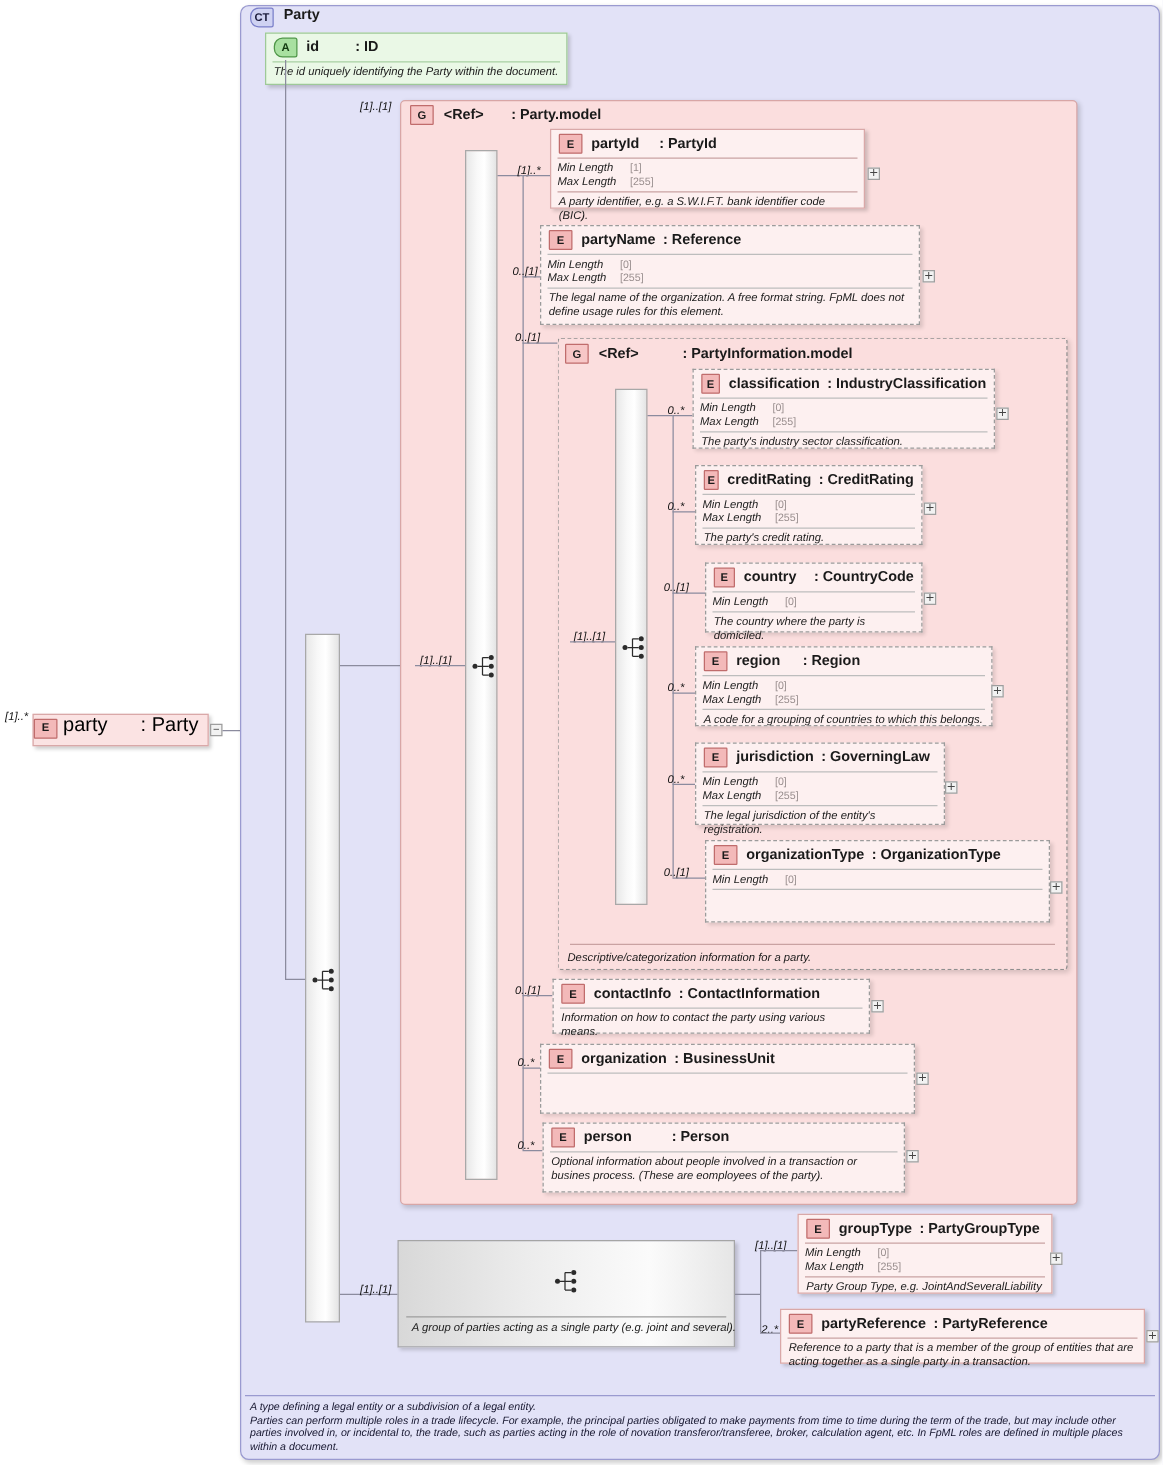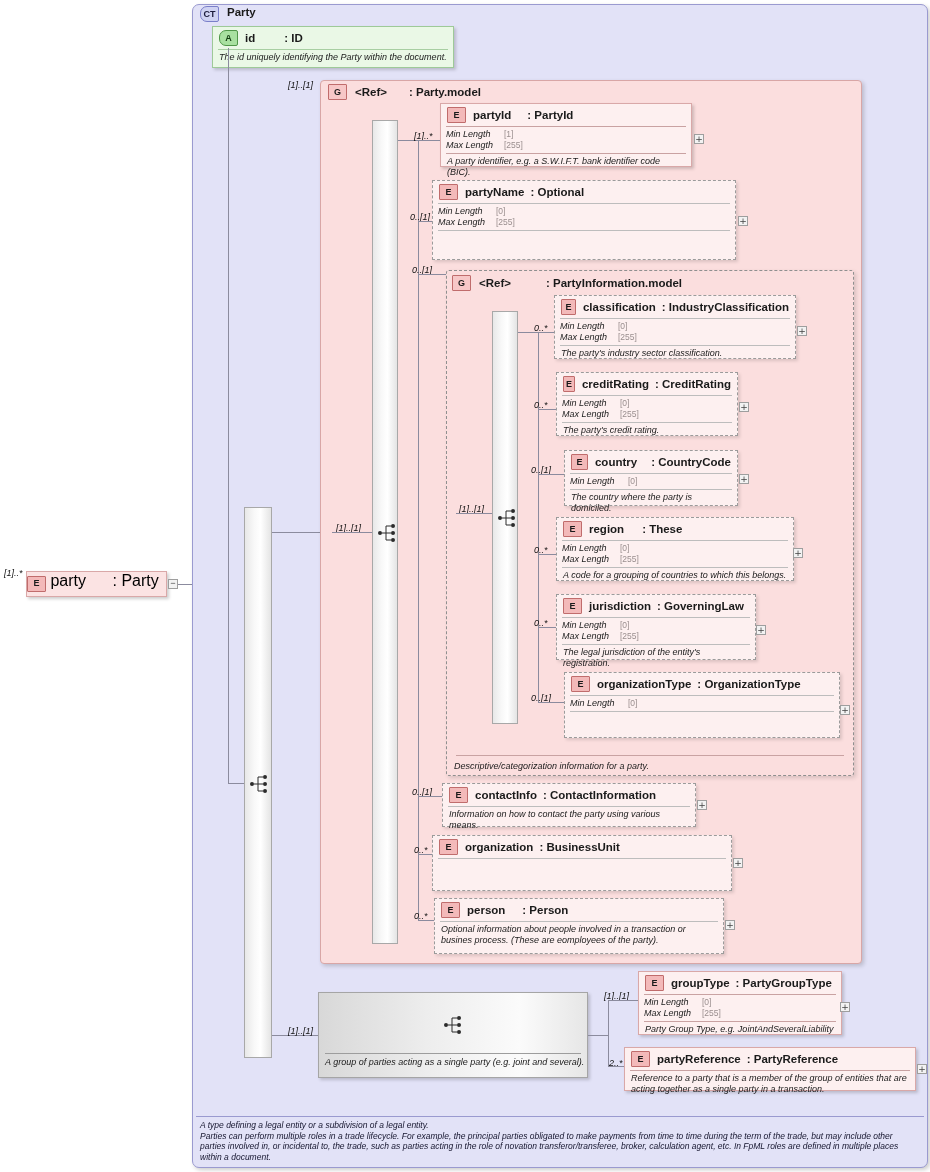--- a/index.html
+++ b/index.html
@@ -178,21 +178,21 @@
 
   
   #grp-partygroup{
     position:absolute;left:318px;top:992px;width:270px;height:86px;
     background:linear-gradient(to right,#d8d8d8 0%,#ededed 40%,#fbfbfb 75%,#e6e6e6 100%);
     border:1px solid #a5a5a5;
     box-shadow:2px 2px 3px rgba(0,0,0,.18);
     box-sizing:border-box;
   }
   #grp-partygroup .sep{position:absolute;left:6px;right:6px;top:60px;height:1px;background:#9d9d9d;}
-  #grp-partygroup .desc{position:absolute;left:0;top:62px;width:100%;text-align:left;}
+  #grp-partygroup .desc{position:absolute;left:0;top:62px;width:100%;text-align:center;}
 
   
   #ct-footer{
     position:absolute;left:196px;top:1116px;width:728px;
   }
   #ct-footer .sepline{height:1px;background:#9a9ad0;margin-bottom:3px;}
   #ct-footer .txt{
     font-size:8.5px;font-style:italic;color:#15152e;line-height:10.5px;
     padding:0 4px;
   }
@@ -297,34 +297,35 @@
     <div class="desc">A party identifier, e.g. a S.W.I.F.T. bank identifier code (BIC).</div>
   </div>
   <div class="plus" style="left:694px;top:134px;">+</div>
 
   <div class="card" style="left:410px;top:212px;">0..[1]</div>
   <div class="ln lnh" style="left:418px;top:221px;width:14px;"></div>
   <div class="node opt" style="left:432px;top:180px;width:304px;height:80px;">
     <div class="title">
       <span class="badge">E</span>
       <span class="nm">partyName</span>
-      <span class="ty">: Optional</span>
-    </div>
-    <div class="sep"></div>
-    <div class="facets">
-      <div class="row">
-          <span class="fk">Min Length</span>
-          <span class="fv">[0]</span>
-        </div>
-      <div class="row">
-          <span class="fk">Max Length</span>
-          <span class="fv">[255]</span>
-        </div>
-    </div>
-    <div class="sep"></div>
+      <span class="ty">: Reference</span>
+    </div>
+    <div class="sep"></div>
+    <div class="facets">
+      <div class="row">
+          <span class="fk">Min Length</span>
+          <span class="fv">[0]</span>
+        </div>
+      <div class="row">
+          <span class="fk">Max Length</span>
+          <span class="fv">[255]</span>
+        </div>
+    </div>
+    <div class="sep"></div>
+    <div class="desc">The legal name of the organization. A free format string. FpML does not define usage rules for this element.</div>
   </div>
   <div class="plus" style="left:738px;top:216px;">+</div>
 
   <div class="card" style="left:412px;top:265px;">0..[1]</div>
   <div class="ln lnh" style="left:418px;top:274px;width:28px;"></div>
   <div class="cont" id="grp-partyinfo"></div>
   <div class="grp-head" style="left:452px;top:274px;">
     <span class="badge g">G</span>
     <span class="nm">&lt;Ref&gt;</span>
     <span class="ty" style="margin-left:35px">: PartyInformation.model</span>
@@ -414,21 +415,21 @@
     <div class="desc">The country where the party is domiciled.</div>
   </div>
   <div class="plus" style="left:739px;top:474px;">+</div>
 
   <div class="card" style="left:534px;top:545px;">0..*</div>
   <div class="ln lnh" style="left:538px;top:554px;width:18px;"></div>
   <div class="node opt" style="left:556px;top:517px;width:238px;height:64px;">
     <div class="title">
       <span class="badge">E</span>
       <span class="nm">region</span>
-      <span class="ty" style="margin-left:18px">: These</span>
+      <span class="ty" style="margin-left:18px">: Region</span>
     </div>
     <div class="sep"></div>
     <div class="facets">
       <div class="row">
           <span class="fk">Min Length</span>
           <span class="fv">[0]</span>
         </div>
       <div class="row">
           <span class="fk">Max Length</span>
           <span class="fv">[255]</span>
@@ -511,21 +512,21 @@
     <div class="sep"></div>
   </div>
   <div class="plus" style="left:733px;top:858px;">+</div>
 
   <div class="card" style="left:414px;top:911px;">0..*</div>
   <div class="ln lnh" style="left:418px;top:920px;width:16px;"></div>
   <div class="node opt" style="left:434px;top:898px;width:290px;height:56px;">
     <div class="title">
       <span class="badge">E</span>
       <span class="nm">person</span>
-      <span class="ty" style="margin-left:17px">: Person</span>
+      <span class="ty" style="margin-left:32px">: Person</span>
     </div>
     <div class="sep"></div>
     <div class="desc">Optional information about people involved in a transaction or busines process. (These are eomployees of the party).</div>
   </div>
   <div class="plus" style="left:725px;top:920px;">+</div>
 
   <div class="card" style="left:288px;top:1026px;">[1]..[1]</div>
   <div id="grp-partygroup">
     <svg style="position:absolute;left:124px;top:22px;" width="22" height="20" viewBox="0 0 22 20">
       <circle cx="3" cy="10" r="2" fill="#2b2b2b"></circle>

